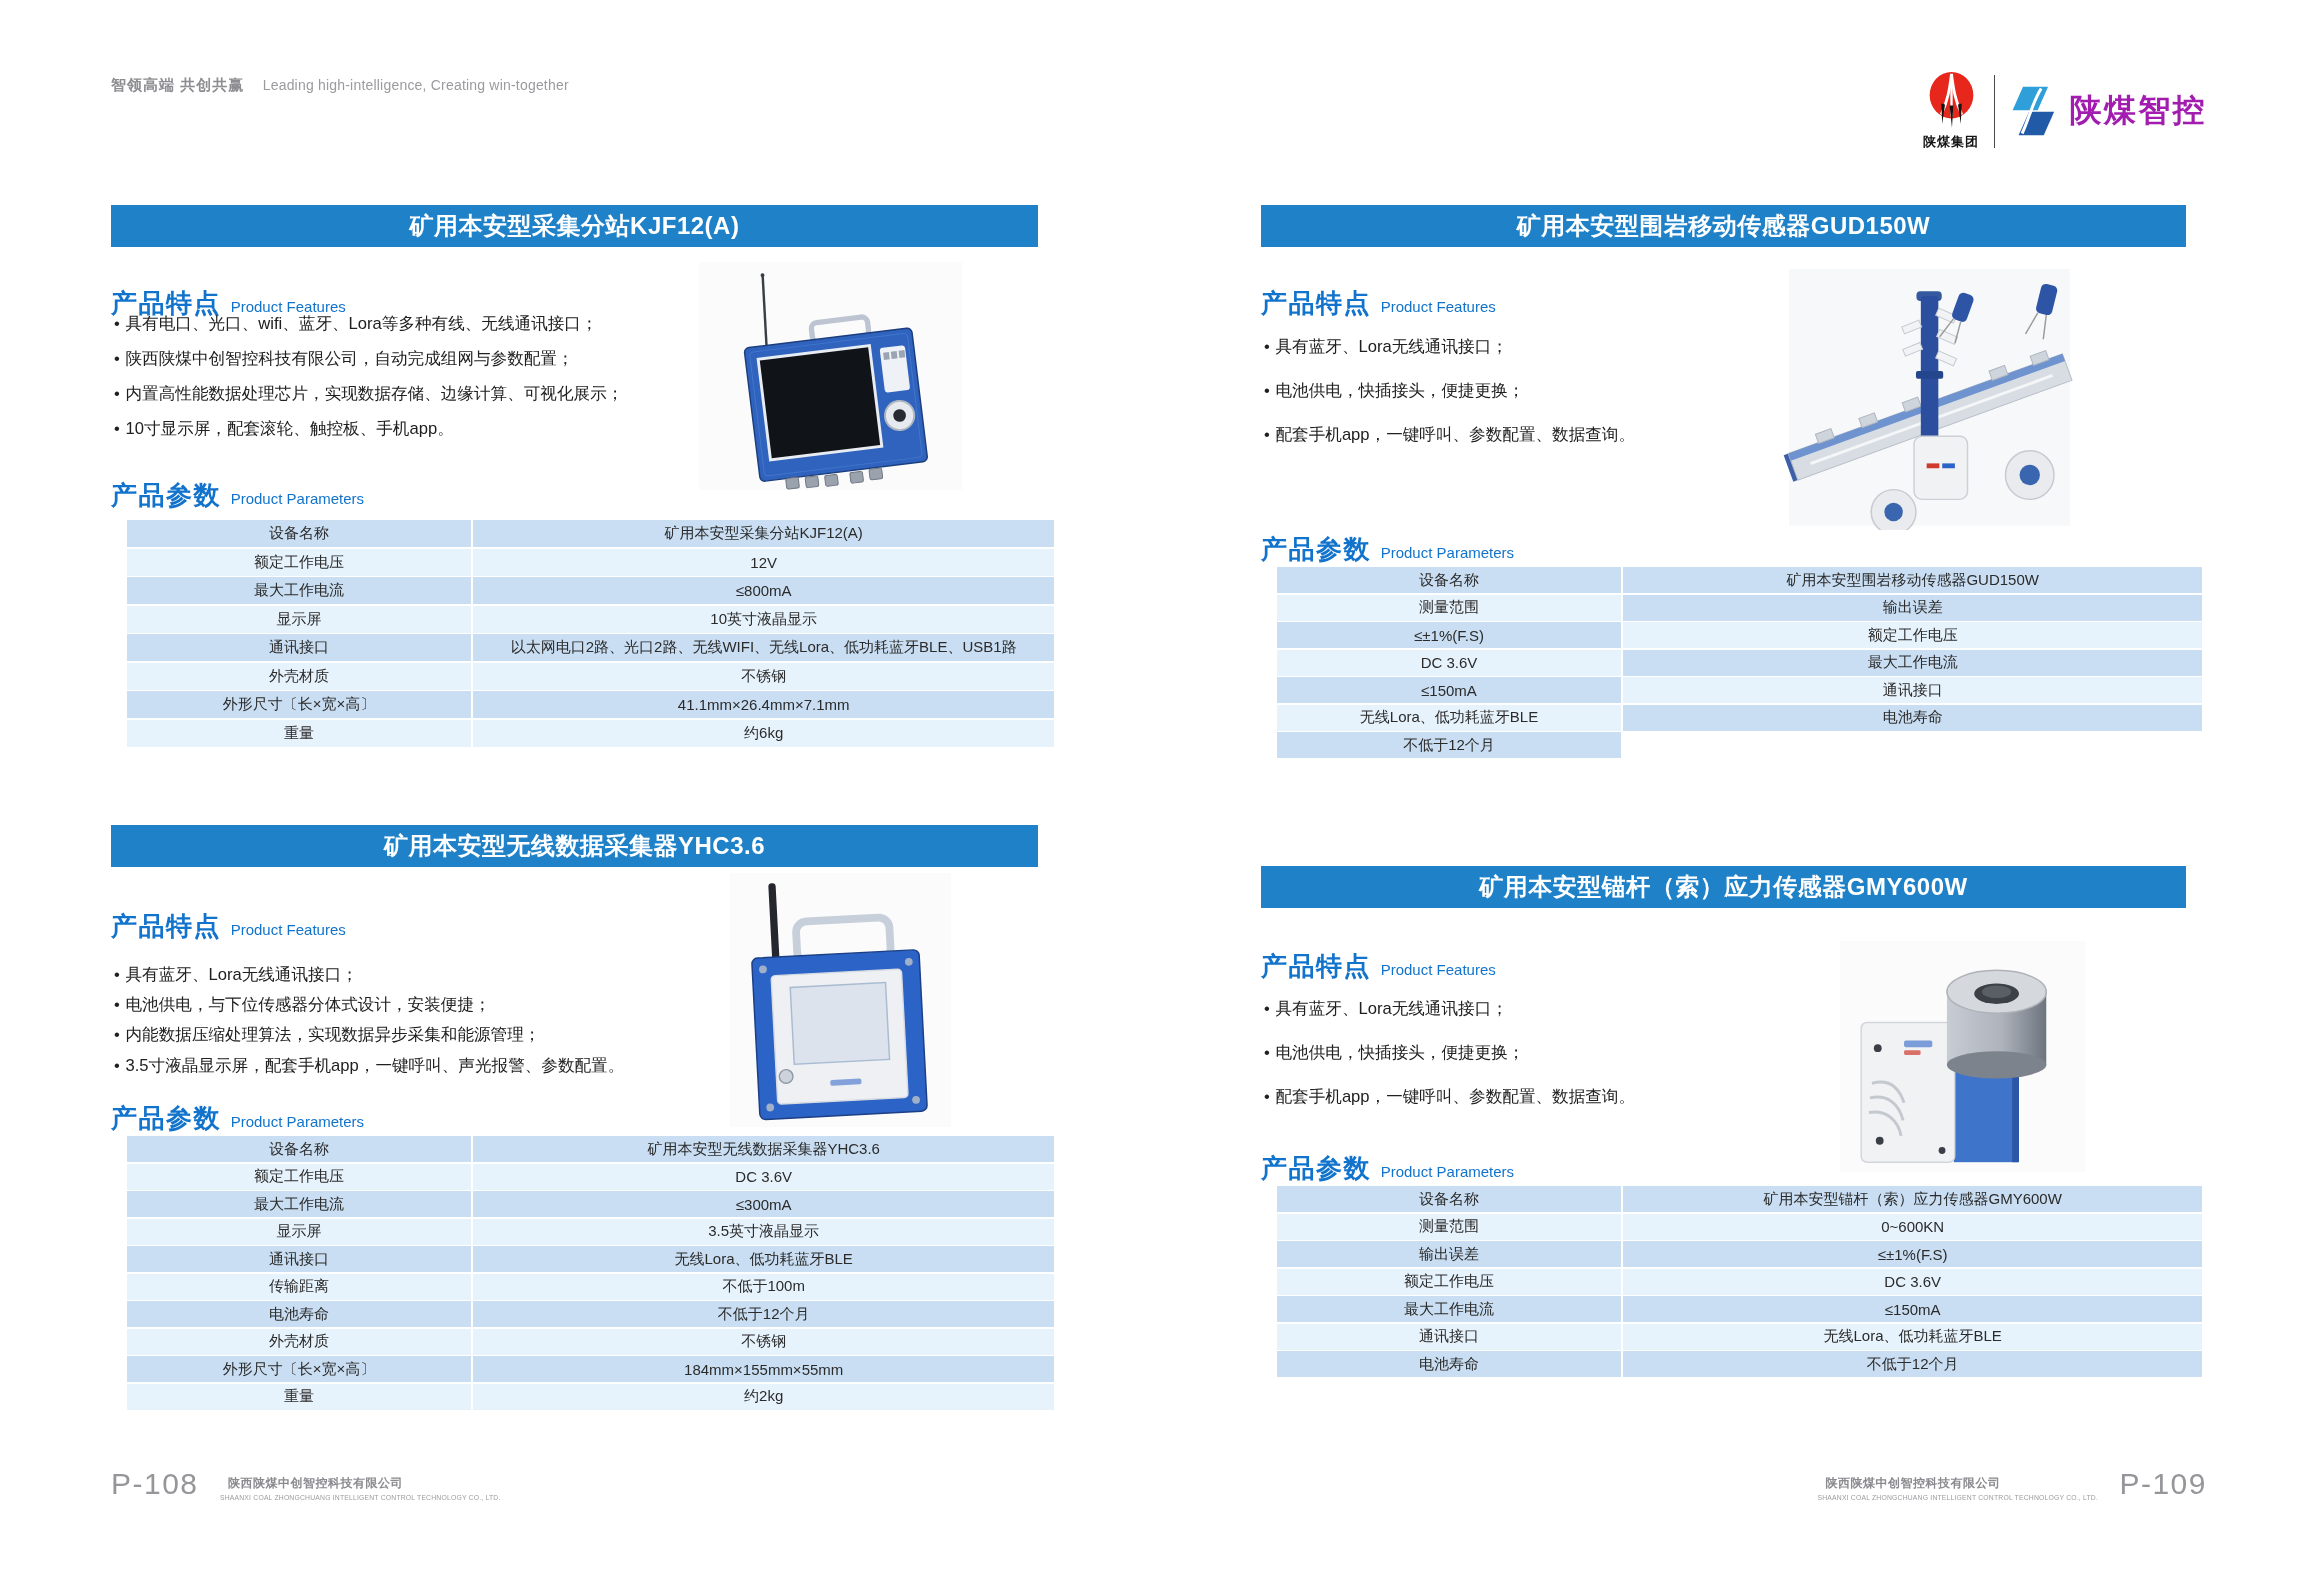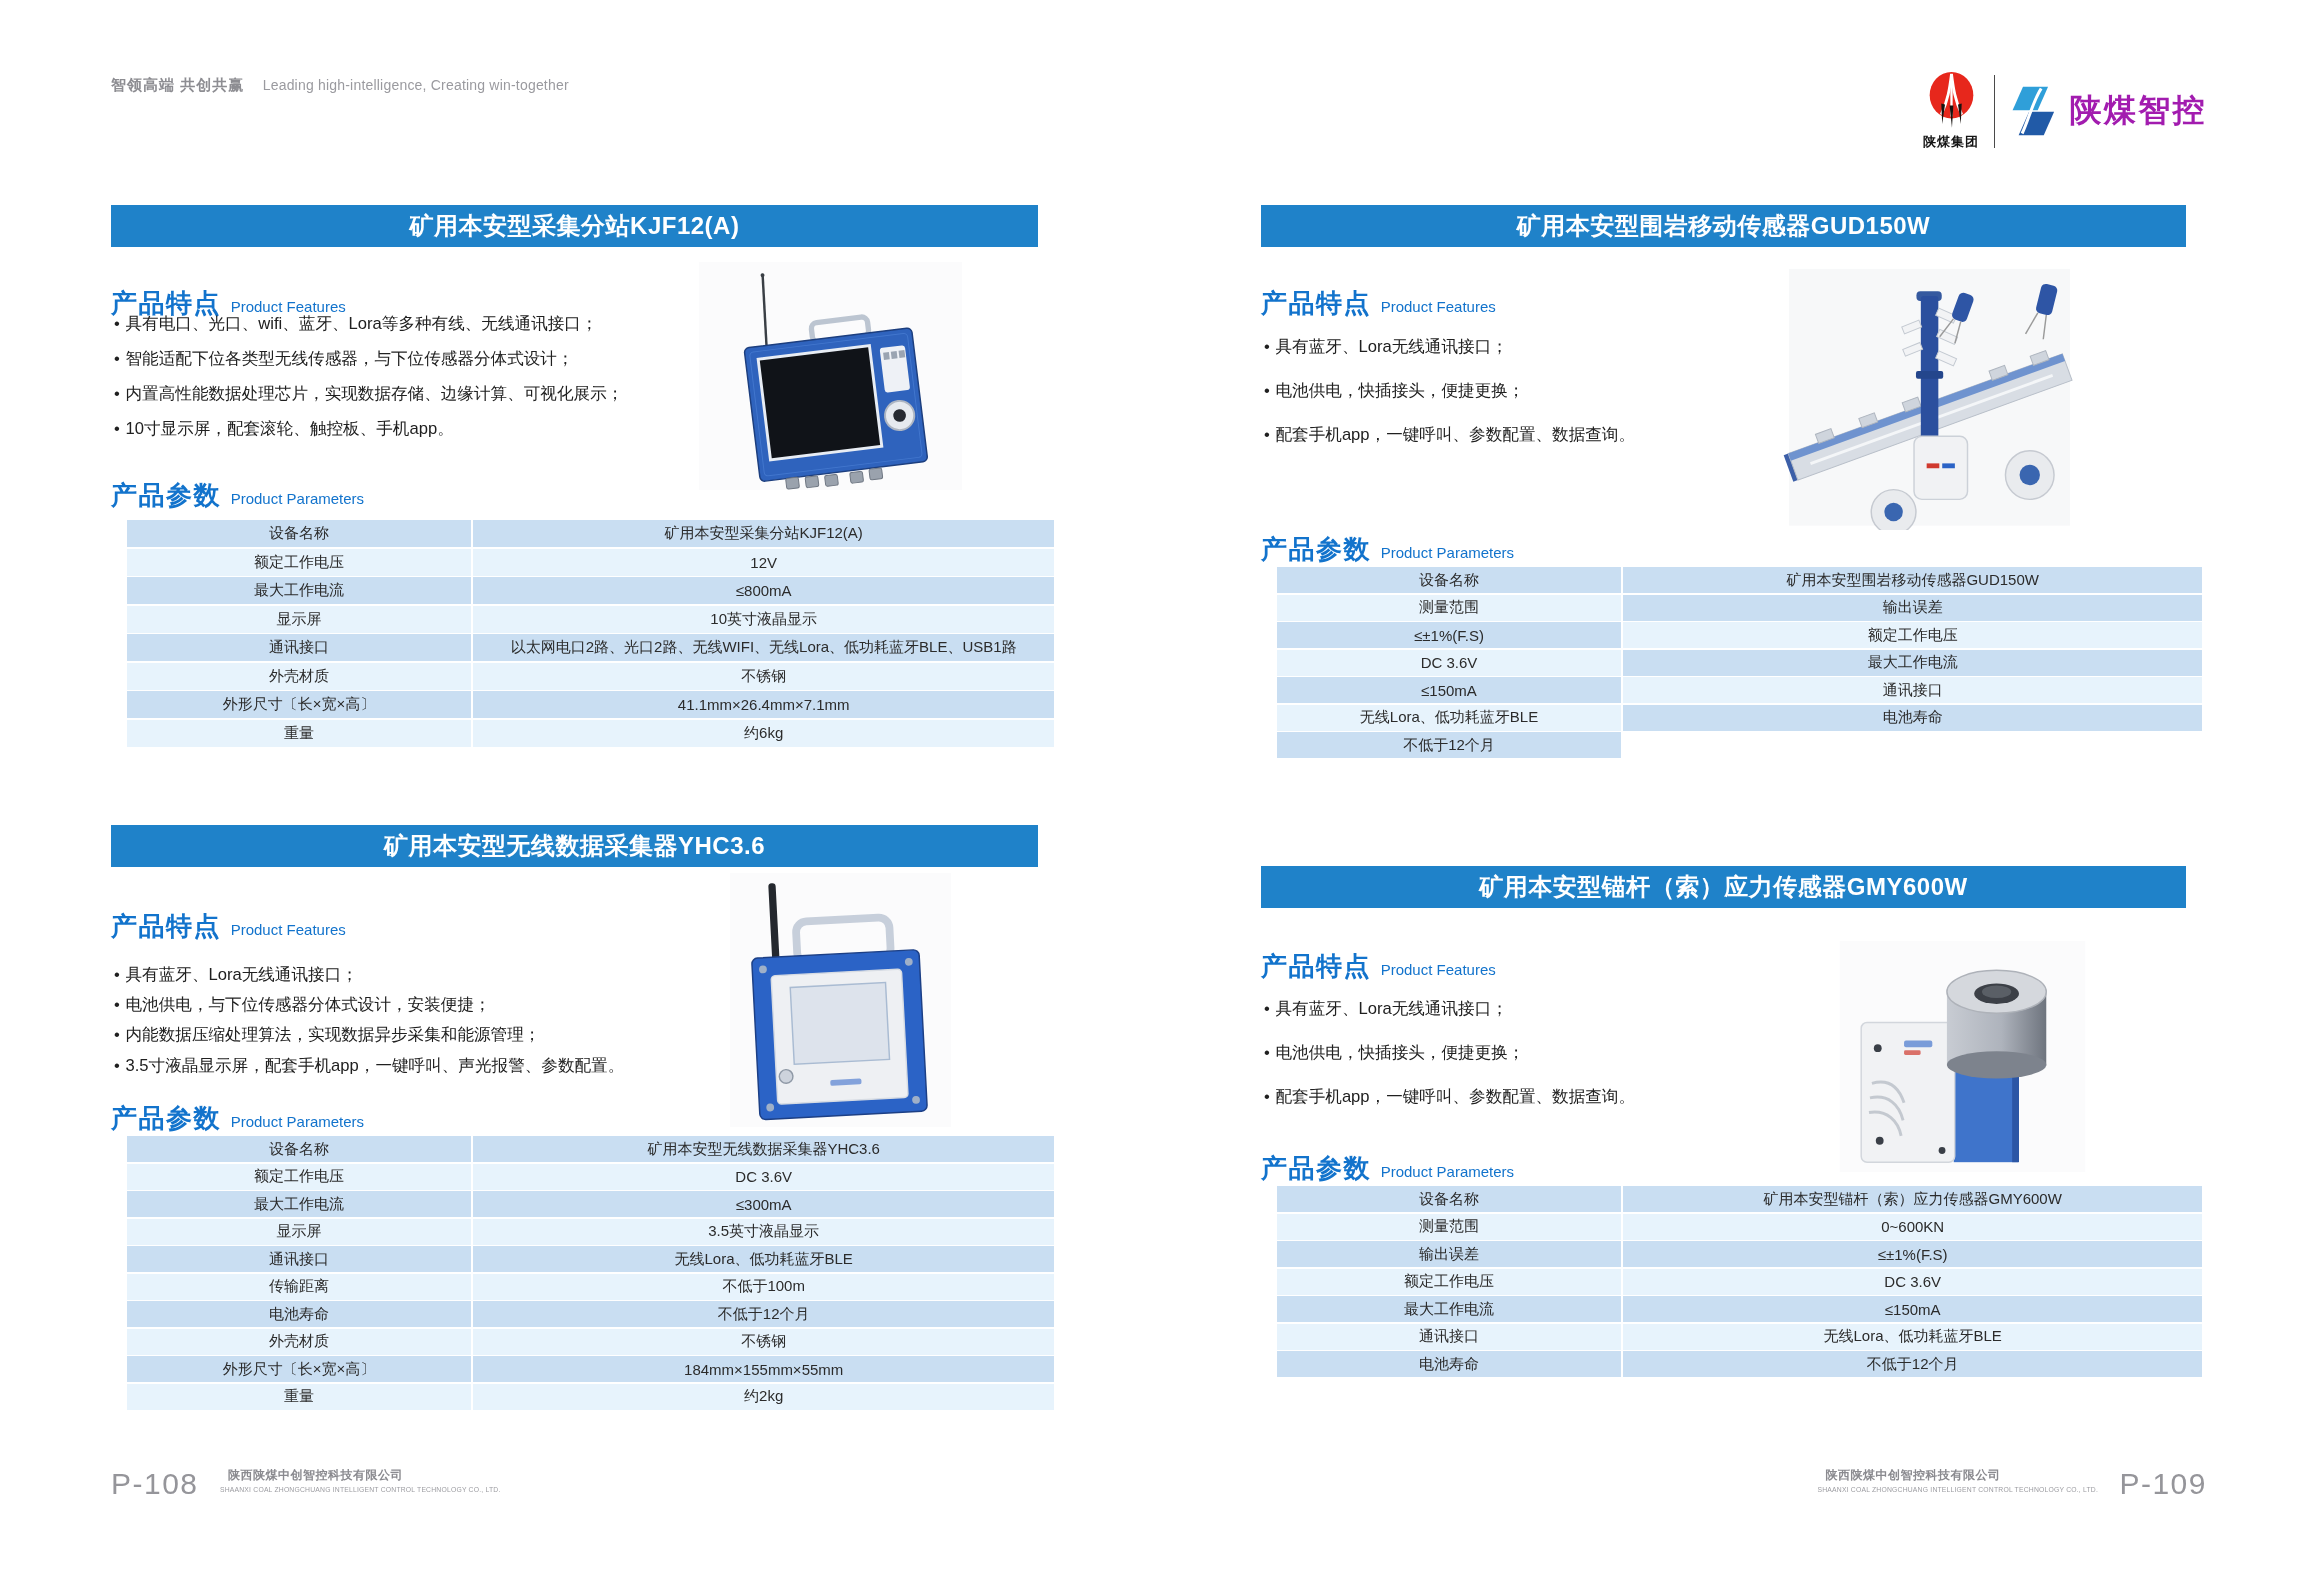--- a/index.html
+++ b/index.html
@@ -37,21 +37,21 @@
   .param-table{position:absolute;left:16px;width:100%;display:grid;
     grid-template-columns:344px 1fr;column-gap:2.4px;row-gap:1.5px;}
   .param-table .cell{display:flex;align-items:center;justify-content:center;
     font-size:15px;color:#2b2b2b;text-align:center;padding:0 6.8px;box-sizing:border-box;}
   .param-table .cell.dark{background:var(--rowDark,#c9def2);}
   .param-table .cell.light{background:var(--rowLight,#e7f3fc);}
 
   figure.photo{position:absolute;margin:0;}
 
   
-  .footer-left,.footer-right{position:absolute;display:flex;align-items:flex-start;gap:21.4px;}
+  .footer-left,.footer-right{position:absolute;display:flex;align-items:flex-end;gap:21.4px;}
   .pageno{font-size:30px;color:#95959a;letter-spacing:1.5px;}
   .company-zh{font-size:12px;font-weight:700;color:#8a8a8f;letter-spacing:0.5px;padding-left:8px;}
   .company-en{font-size:6.8px;color:#9b9ba0;margin-top:2.4px;letter-spacing:0.2px;}
 </style>
 </head>
 <body>
 
 <div class="page">
 
   <div class="tagline" style="left:111px;top:76px;">
@@ -84,21 +84,21 @@
   <section class="product" style="left:111px;top:205px;width:927px;height:545px;">
     <div class="title-bar">
       <h2>矿用本安型采集分站KJF12(A)</h2>
     </div>
     <div class="sec-heading" style="top:81px;">
       <span class="zh">产品特点</span>
       <span class="en">Product Features</span>
     </div>
     <ul class="bullets gap-med" style="top:108px;width:575px;">
         <li>具有电口、光口、wifi、蓝牙、Lora等多种有线、无线通讯接口；</li>
-        <li>智能适配下位各类型无线传感器，与下位传感器分体式设计；</li>
+        <li>陕西陕煤中创智控科技有限公司，自动完成组网与参数配置；</li>
         <li>内置高性能数据处理芯片，实现数据存储、边缘计算、可视化展示；</li>
         <li>10寸显示屏，配套滚轮、触控板、手机app。</li>
       </ul>
     <figure class="photo" style="left:583px;top:55px;width:273px;height:233px;">
       <svg width="273" height="233" viewBox="0 0 560 478">
         <rect x="10" y="4" width="540" height="468" fill="#fbfbfc"></rect>
         <g transform="rotate(-7 280 280)">
           <line x1="172" y1="18" x2="160" y2="196" stroke="#3a3f45" stroke-width="5"></line>
           <circle cx="172" cy="16" r="4" fill="#3a3f45"></circle>
           <rect x="258" y="126" width="116" height="40" rx="12" fill="none" stroke="#bcc5d1" stroke-width="11"></rect>

